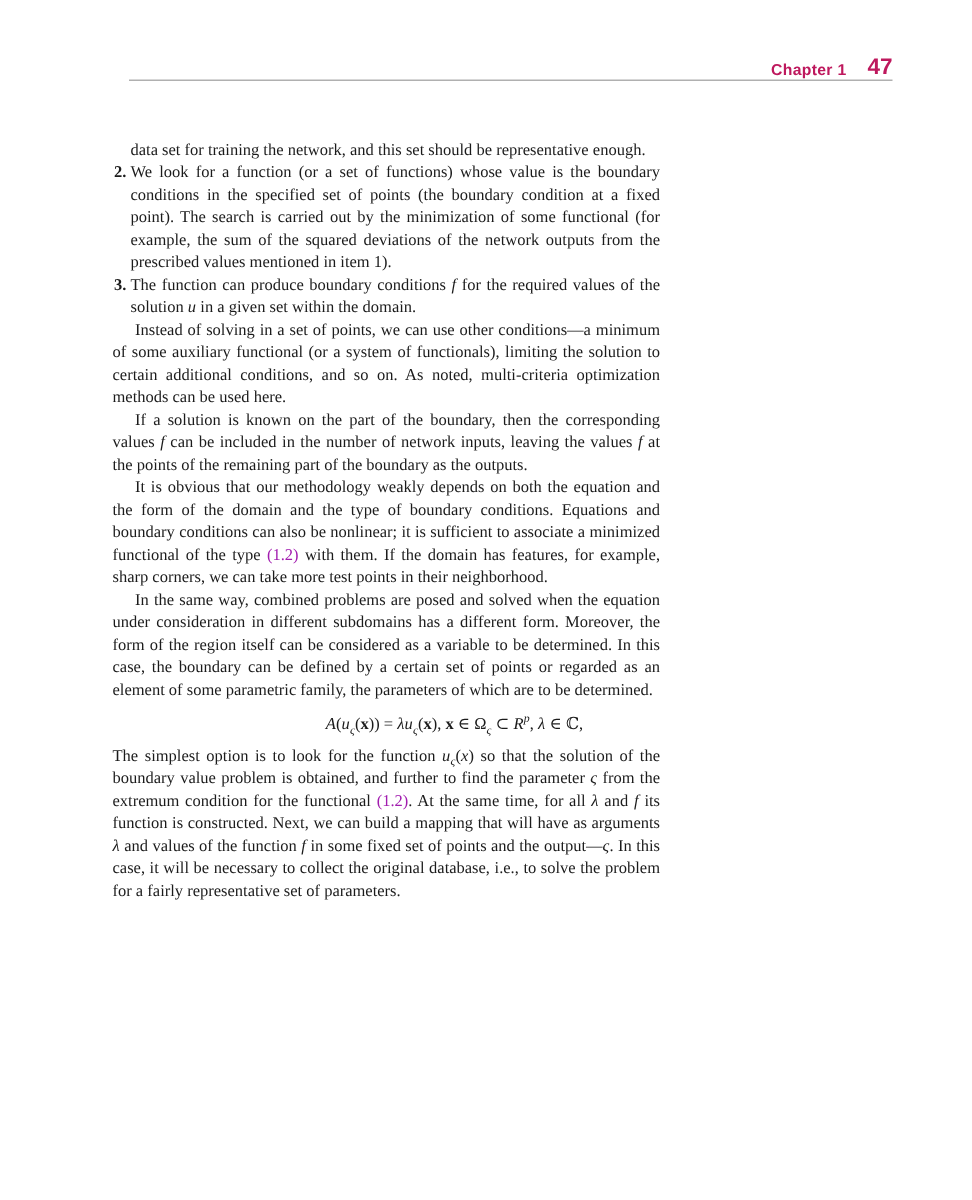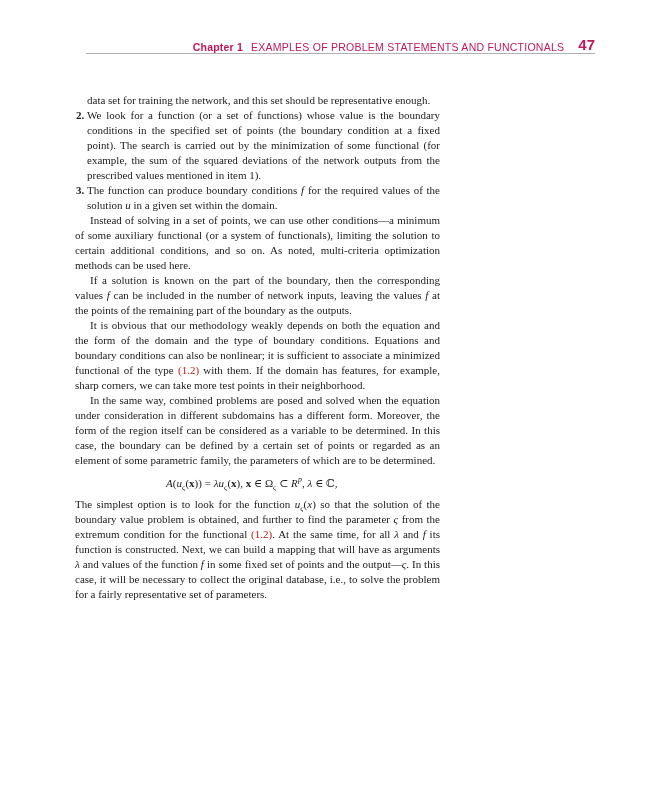--- a/index.html
+++ b/index.html
@@ -11,33 +11,32 @@
   .htitle{font-size:10.5px;font-weight:400;letter-spacing:.25px}
   .pnum{font-size:15px;font-weight:700;margin-left:6px}
   .rule{position:absolute;top:53px;left:86px;width:509px;height:1px;background:#b0b0b0}
 
   .bodycol{position:absolute;left:75px;top:93px;width:365px;font-size:11px;line-height:15px;text-align:justify;text-justify:inter-word}
   .para{text-align:justify}
   .para.ind{text-indent:15px}
   .cont{padding-left:12px}
   .li{position:relative;padding-left:12px;text-align:justify}
   .num{position:absolute;left:1px;top:0;font-weight:700}
-  .equation{margin:7px 0 6px 91px;text-align:left;line-height:16px}
+  .equation{margin:7px 0 6px 91px;text-align:center;line-height:16px}
   .eq-line{white-space:nowrap}
-  .link{color:#b91c1c}
+  .link{color:#a21caf}
   sub,sup{line-height:0;font-size:.72em}
   .ssub{font-size:.62em;vertical-align:-.45em;line-height:0}
   i{letter-spacing:.1px}
 </style>
 </head>
 <body>
 
 <div class="header">
   <span class="chap">Chapter 1</span>
-  <span class="htitle">EXAMPLES OF PROBLEM STATEMENTS AND FUNCTIONALS</span>
   <span class="pnum">47</span>
 </div>
 <div class="rule"></div>
 
 <main class="bodycol" id="body-root">
     <p class="para cont">data set for training the network, and this set should be representative enough.</p>
     <div class="li"><span class="num">2.</span><span>We look for a function (or a set of functions) whose value is the boundary conditions in the specified set of points (the boundary condition at a fixed point). The search is carried out by the minimization of some functional (for example, the sum of the squared deviations of the network outputs from the prescribed values mentioned in item 1).</span></div>
     <div class="li"><span class="num">3.</span><span>The function can produce boundary conditions <i>f</i> for the required values of the solution <i>u</i> in a given set within the domain.</span></div>
     <p class="para ind">Instead of solving in a set of points, we can use other conditions—a minimum of some auxiliary functional (or a system of functionals), limiting the solution to certain additional conditions, and so on. As noted, multi-criteria optimization methods can be used here.</p>
     <p class="para ind">If a solution is known on the part of the boundary, then the corresponding values <i>f</i> can be included in the number of network inputs, leaving the values <i>f</i> at the points of the remaining part of the boundary as the outputs.</p>

